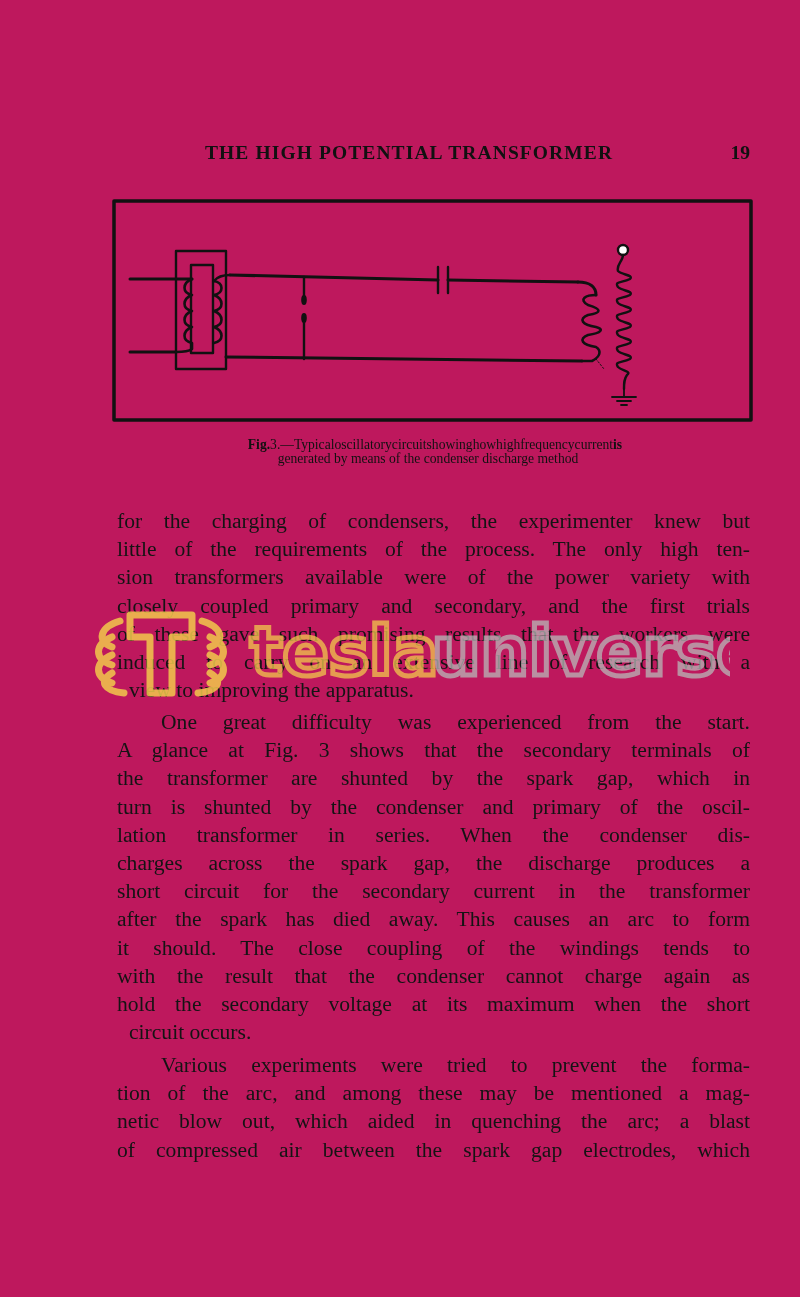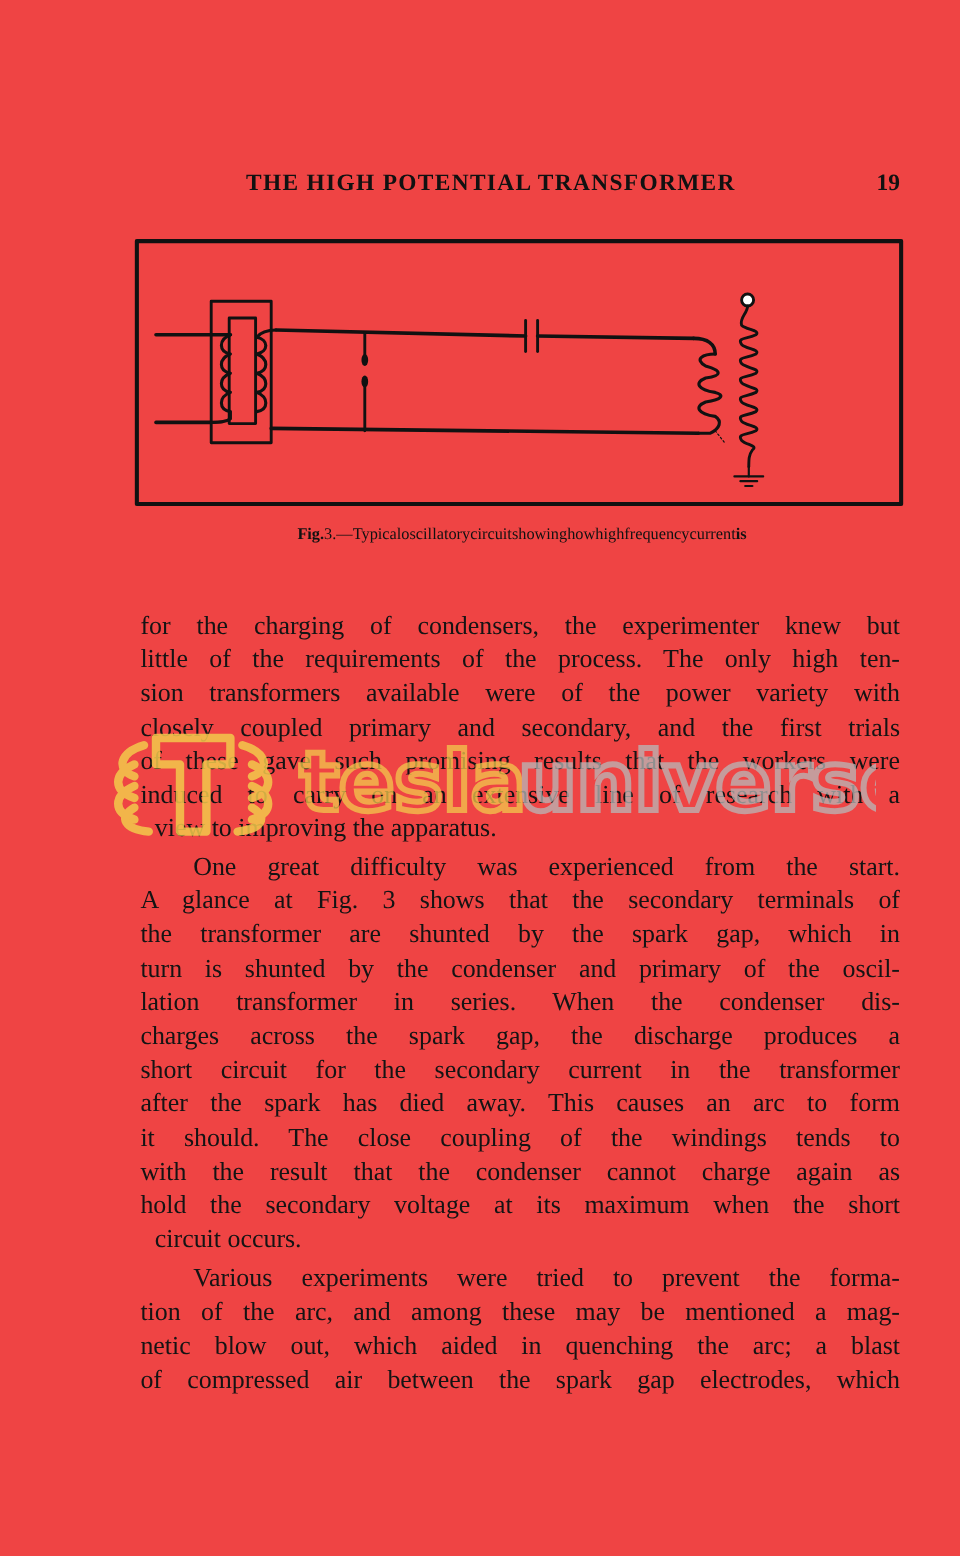--- a/index.html
+++ b/index.html
@@ -1,17 +1,17 @@
 <!DOCTYPE html>
 <html><head>
 <meta charset="utf-8">
 <style>
   html, body { margin: 0; padding: 0; background: #ffffff; }
   body { width: 800px; height: 1297px; position: relative; overflow: hidden; }
-  .page { position: absolute; left: 0; top: 0; width: 800px; height: 1297px; background: #ef4444; }
+  .page { position: absolute; left: 0; top: 0; width: 800px; height: 1297px; background: #be185d; }
 
   .running-head {
     position: absolute; left: 205px; top: 142px; width: 545px; height: 26px;
     font-family: "Liberation Serif", "DejaVu Serif", serif;
     font-weight: bold; color: #111; font-size: 19.5px; letter-spacing: 1.1px;
   }
   .running-head .title { position: absolute; left: 0; top: 0; white-space: nowrap; }
   .running-head .folio { position: absolute; right: 0; top: 0; letter-spacing: 0; text-align: center; }
 
   .figure-frame {
@@ -122,20 +122,21 @@
       <span style="font-weight:normal">3.—Typical</span>
       <span style="font-weight:normal">oscillatory</span>
       <span style="font-weight:normal">circuit</span>
       <span style="font-weight:normal">showing</span>
       <span style="font-weight:normal">how</span>
       <span style="font-weight:normal">high</span>
       <span style="font-weight:normal">frequency</span>
       <span style="font-weight:normal">current</span>
       <span>is</span>
     </div>
+    <div class="line2" style="font-weight:normal">generated by means of the condenser discharge method</div>
   </div>
 
   <div class="body-text para1">
     <p>
       <span class="ln">for the charging of condensers, the experimenter knew but</span>
       <span class="ln">little of the requirements of the process. The only high ten-</span>
       <span class="ln">sion transformers available were of the power variety with</span>
       <span class="ln">closely coupled primary and secondary, and the first trials</span>
       <span class="ln">of these gave such promising results that the workers were</span>
       <span class="ln">induced to carry on an extensive line of research with a</span>

